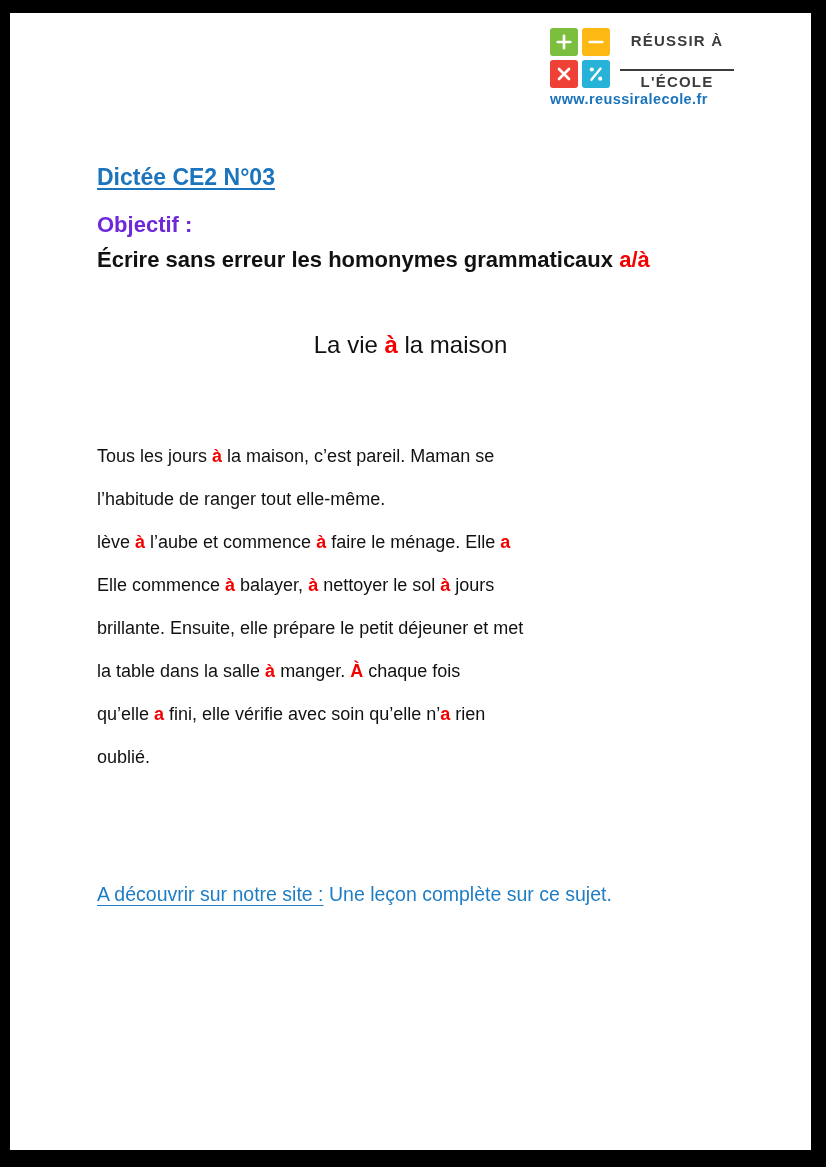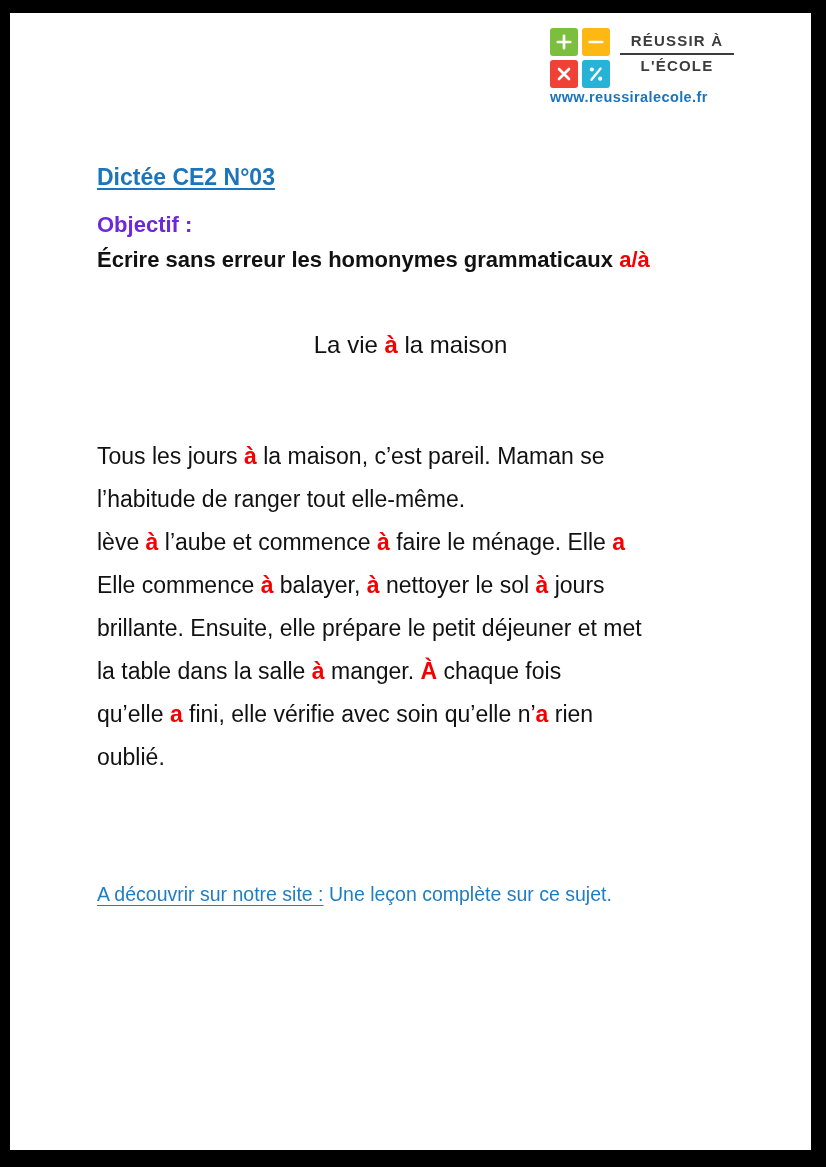--- a/index.html
+++ b/index.html
@@ -33,21 +33,21 @@
   .lsq {
     width:28px; height:28px; border-radius:3px;
     display:flex; align-items:center; justify-content:center;
   }
   .lsq svg { width:20px; height:20px; display:block; }
   .brand { margin-left:10px; width:114px; padding-top:4px; }
   .brand-top, .brand-bottom {
     font-size:15px; font-weight:bold; letter-spacing:1.2px;
     color:var(--brand-dark); text-align:center; white-space:nowrap;
   }
-  .brand-top { padding-bottom:4px; border-bottom:2.5px solid var(--brand-dark); }
+  .brand-top { padding-bottom:20px; border-bottom:2.5px solid var(--brand-dark); }
   .brand-bottom { padding-top:2px; }
   .website {
     margin-top:1px; font-size:14.5px; font-weight:bold;
     color:var(--blue); letter-spacing:0.4px; white-space:nowrap;
     text-decoration:none; display:inline-block;
   }
   
   .doc-title {
     position:absolute; left:87px; top:151px;
     font-size:23px; font-weight:bold; color:var(--blue);
@@ -64,21 +64,21 @@
     font-size:22px; font-weight:bold; color:#111;
     white-space:nowrap;
   }
   .dict-title {
     position:absolute; left:0; top:318px; width:100%;
     text-align:center; font-size:24px; color:#111;
     white-space:nowrap;
   }
   .dict-body {
     position:absolute; left:87px; top:422px;
-    font-size:23px; color:#111;
+    font-size:18px; color:#111;
   }
   .line { height:43px; line-height:43px; white-space:nowrap; }
   .red { color:var(--red); font-weight:bold; }
   .footer {
     position:absolute; left:87px; top:870px;
     font-size:19.5px; color:var(--footer-blue); white-space:nowrap;
   }
   .footer-link {
     text-decoration:underline; text-underline-offset:4px; cursor:pointer;
     color:var(--footer-blue);

